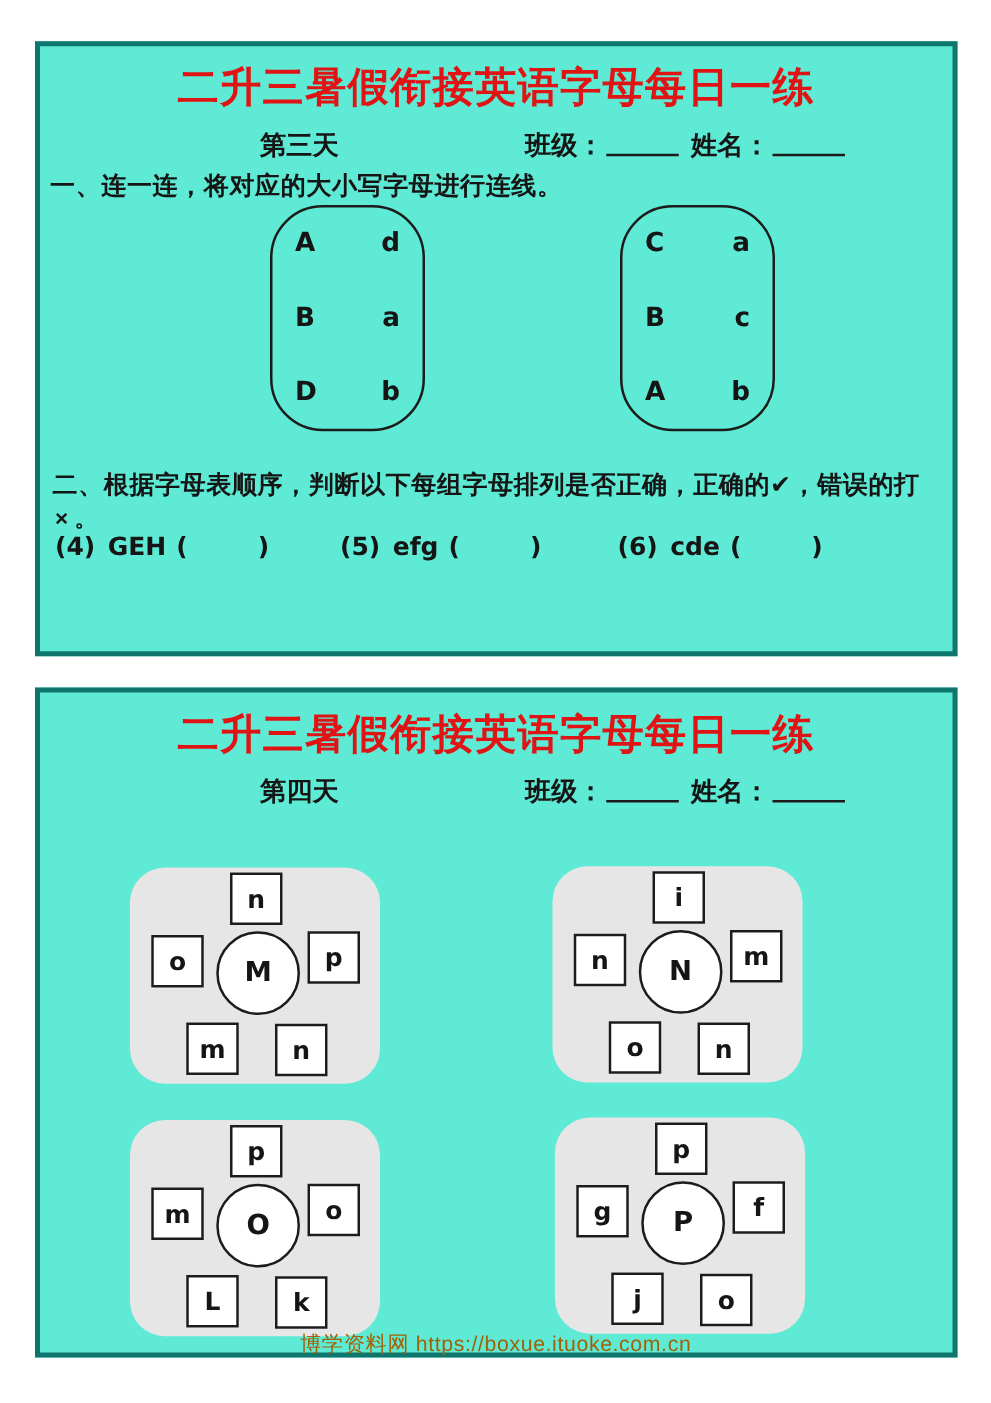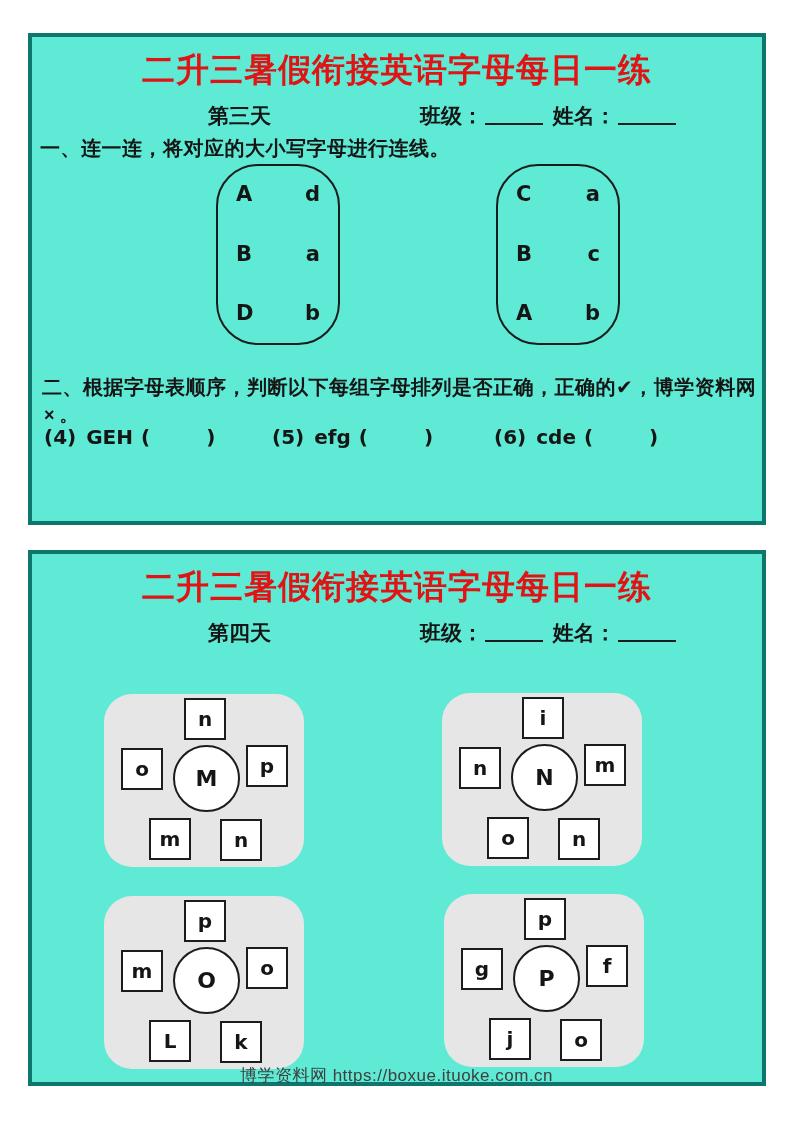--- a/index.html
+++ b/index.html
@@ -125,21 +125,21 @@
     display: flex; align-items: center; justify-content: center;
     font-size: 22px; font-weight: bold;
     font-family: "DejaVu Sans", sans-serif;
   }
 
   .footer {
     position: absolute;
     left: 0; top: 1064px; width: 793px;
     text-align: center;
     font-size: 17px;
-    color: #404040;
+    color: #a16207;
     letter-spacing: 0.5px;
   }
 </style>
 </head>
 <body>
 
 <div class="sheet page1">
   <div class="title">二升三暑假衔接英语字母每日一练</div>
 
   <div class="info-row">
@@ -175,21 +175,21 @@
     <div class="match-row-pair">
       <span>B</span>
       <span>c</span>
     </div>
     <div class="match-row-pair">
       <span>A</span>
       <span>b</span>
     </div>
   </div>
 
-  <div class="judge-head1">二、根据字母表顺序，判断以下每组字母排列是否正确，正确的✔，博学资料网</div>
+  <div class="judge-head1">二、根据字母表顺序，判断以下每组字母排列是否正确，正确的✔，错误的打</div>
   <div class="judge-head2">× 。</div>
 
   <div class="judge-grid">
     <span class="judge-item">
       <span>(4)</span><span class="judge-word">GEH</span><span class="ans-paren"><span>(</span><span class="ans-gap"></span><span>)</span></span>
     </span>
     <span class="judge-item">
       <span>(5)</span><span class="judge-word">efg</span><span class="ans-paren"><span>(</span><span class="ans-gap"></span><span>)</span></span>
     </span>
     <span class="judge-item">

